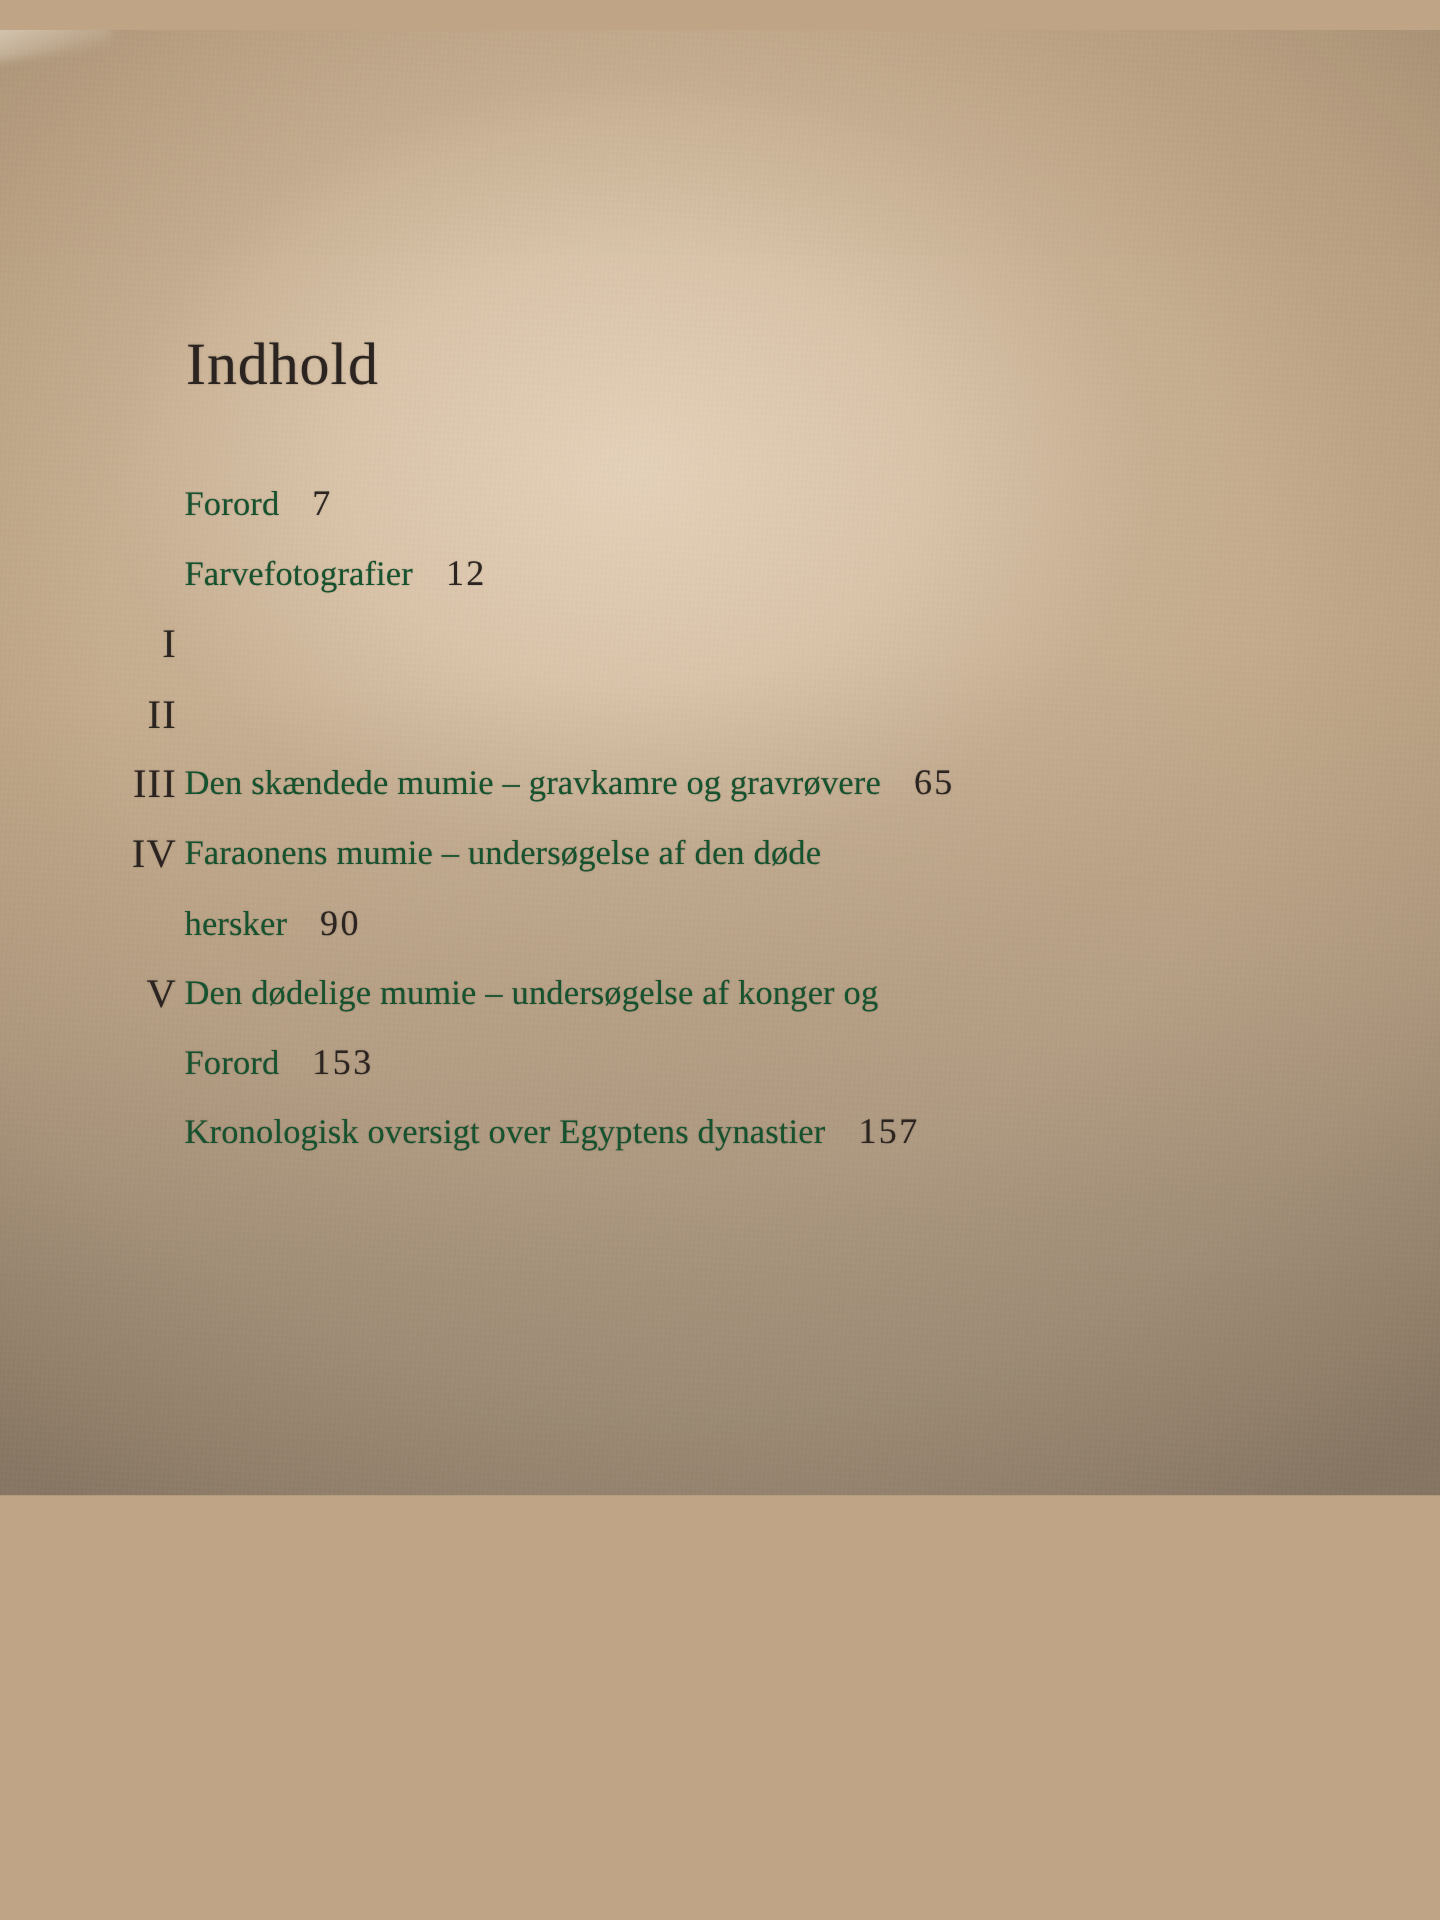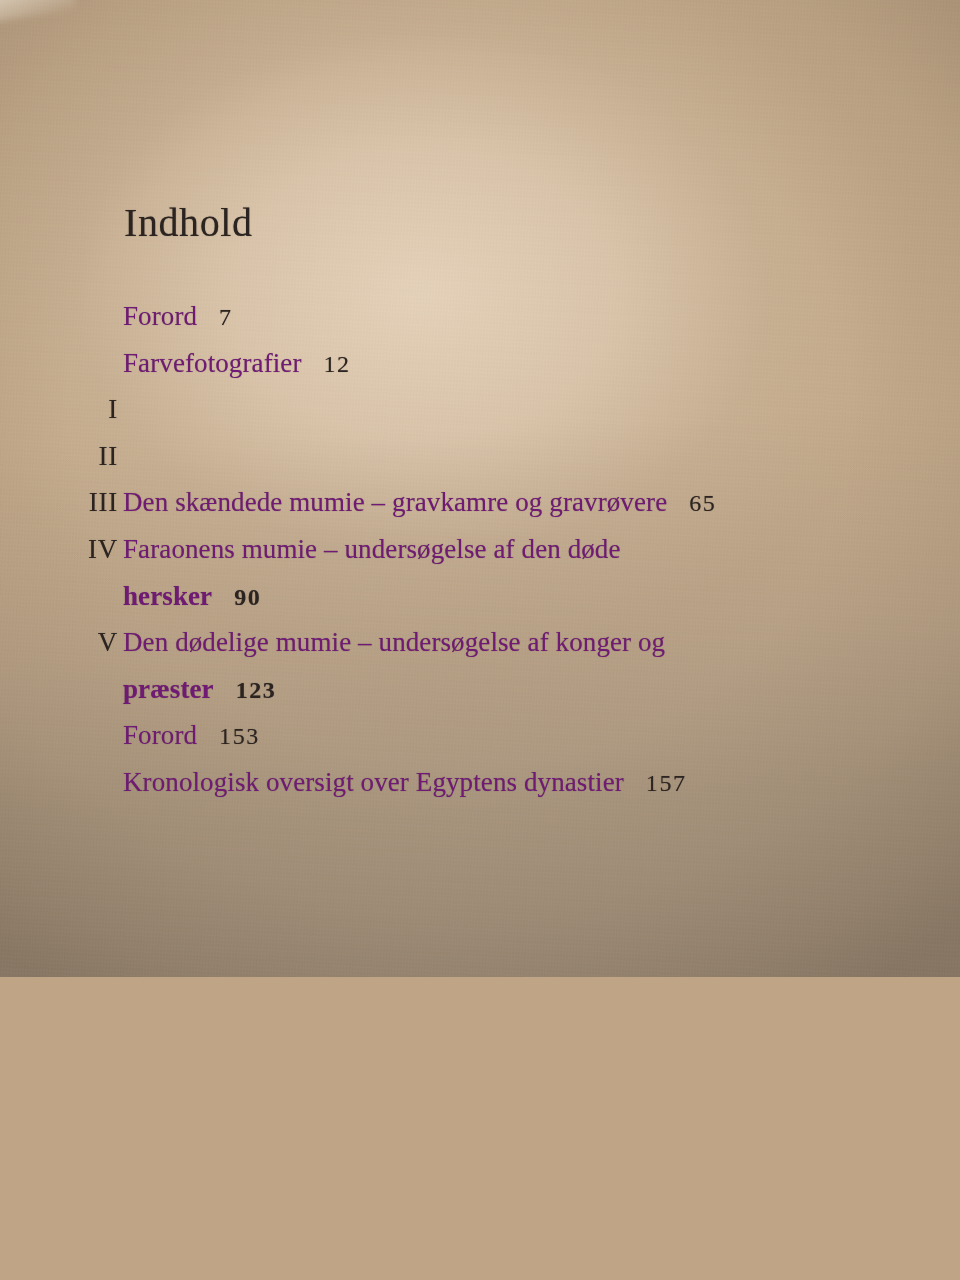--- a/index.html
+++ b/index.html
@@ -15,20 +15,21 @@
     background: #bfa585;
   }
 
   
   #page {
     position: relative;
     width: 960px;
     height: 977px;
     overflow: hidden;
     background: #c3a98a;
+    margin-top: 20px;
   }
 
   
   .paper-light {
     position: absolute;
     inset: 0;
     background:
       radial-gradient(ellipse 62% 46% at 44% 30%,
           rgba(229,210,186,0.98) 0%,
           rgba(223,203,178,0.80) 32%,
@@ -149,40 +150,39 @@
 
   .toc-body {
     position: absolute;
     left: 123px;
     top: 0;
     line-height: 36px;
     color: #2b2420;
   }
 
   .toc-label {
-    font-size: 27px;
+    font-size: 23px;
     letter-spacing: 0.1px;
-    color: #701a75;
+    color: #14532d;
     text-shadow: 0 0 1px rgba(43,36,32,0.40);
   }
 
   
   .toc-page {
     display: inline-block;
     margin-left: 22px;
     font-size: 24px;
     letter-spacing: 1.6px;
     color: #2b2420;
     text-shadow: 0 0 1px rgba(43,36,32,0.40);
     vertical-align: baseline;
   }
 
   .toc-row.is-continuation .toc-body {
     left: 123px;
-    font-weight: bold;
   }
 </style>
 </head>
 <body>
 
 <div id="page">
 
   <div class="paper-light"></div>
   <div class="paper-shade"></div>
   <div class="paper-vignette"></div>
@@ -217,24 +217,20 @@
           <span class="toc-body"><span class="toc-label">Faraonens mumie – undersøgelse af den døde</span></span>
         </div>
         <div class="toc-row is-continuation">
           <span class="toc-num"></span>
           <span class="toc-body"><span class="toc-label">hersker</span><span class="toc-page">90</span></span>
         </div>
         <div class="toc-row">
           <span class="toc-num">V</span>
           <span class="toc-body"><span class="toc-label">Den dødelige mumie – undersøgelse af konger og</span></span>
         </div>
-        <div class="toc-row is-continuation">
-          <span class="toc-num"></span>
-          <span class="toc-body"><span class="toc-label">præster</span><span class="toc-page">123</span></span>
-        </div>
         <div class="toc-row">
           <span class="toc-num"></span>
           <span class="toc-body"><span class="toc-label">Forord</span><span class="toc-page">153</span></span>
         </div>
         <div class="toc-row">
           <span class="toc-num"></span>
           <span class="toc-body"><span class="toc-label">Kronologisk oversigt over Egyptens dynastier</span><span class="toc-page">157</span></span>
         </div>
       </div>
 

